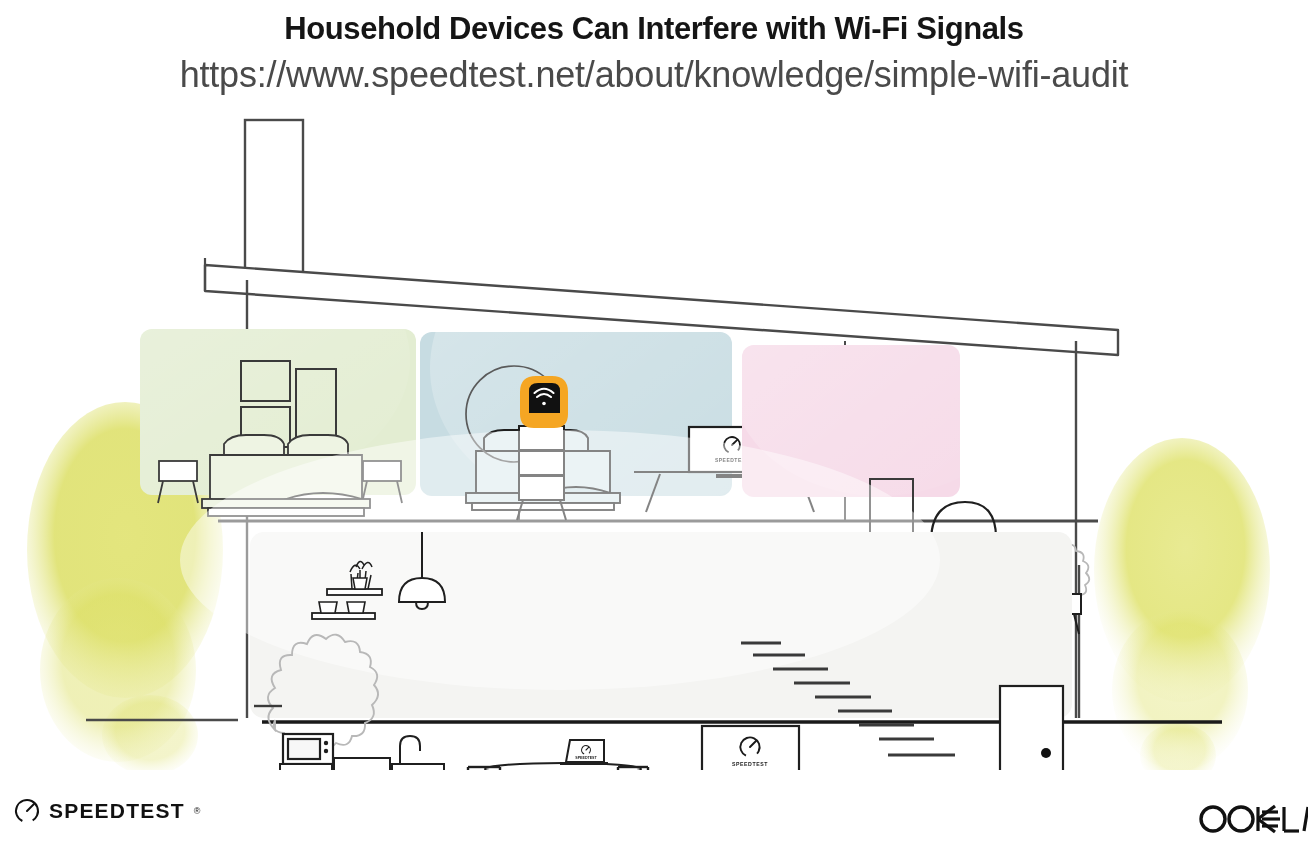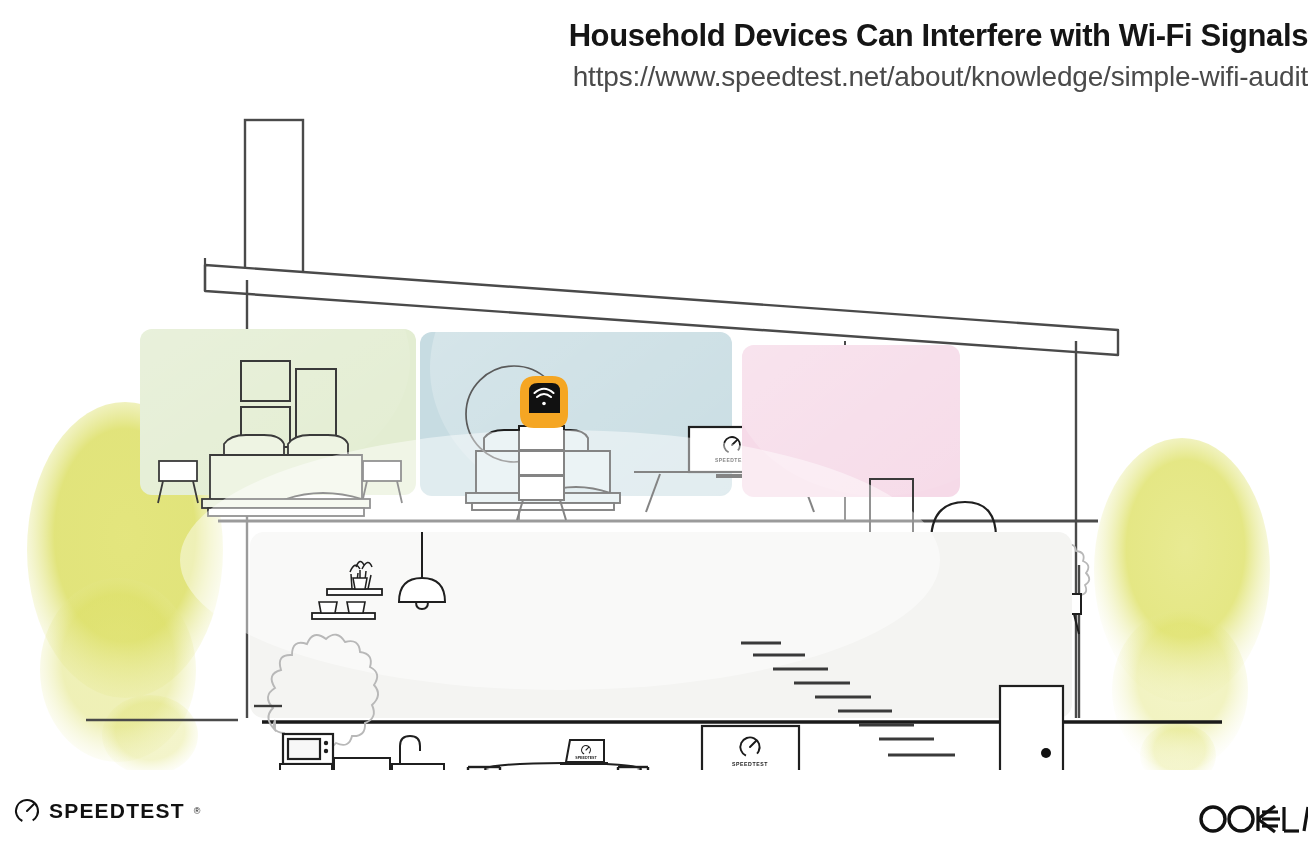--- a/index.html
+++ b/index.html
@@ -1,23 +1,23 @@
 <!DOCTYPE html>
 <html><head>
 <meta charset="utf-8">
 <style>
   html,body{margin:0;padding:0;background:#ffffff;}
   body{width:1308px;height:861px;position:relative;overflow:hidden;
        font-family:"Liberation Sans", sans-serif;color:#1a1a1a;}
 
   
-  #header{position:absolute;left:0;top:7px;width:1308px;text-align:right;}
+  #header{position:absolute;left:0;top:0;width:1308px;text-align:center;}
   #title{font-size:31px;font-weight:bold;letter-spacing:-0.4px;
          margin:10px 0 0 0;line-height:1.25;color:#151515;}
-  #subtitle{font-size:28px;font-weight:400;color:#4a4a4a;margin:4px 0 0 0;
+  #subtitle{font-size:36px;font-weight:400;color:#4a4a4a;margin:4px 0 0 0;
             line-height:1.2;letter-spacing:-0.2px;}
 
   
   #scene{position:absolute;left:0;top:110px;width:1308px;height:660px;}
   #scene svg{display:block;}
 
   
   #footer{position:absolute;left:0;top:780px;width:1308px;height:81px;}
   #speedtest-logo{position:absolute;left:14px;top:18px;display:flex;
                   align-items:center;gap:9px;}

